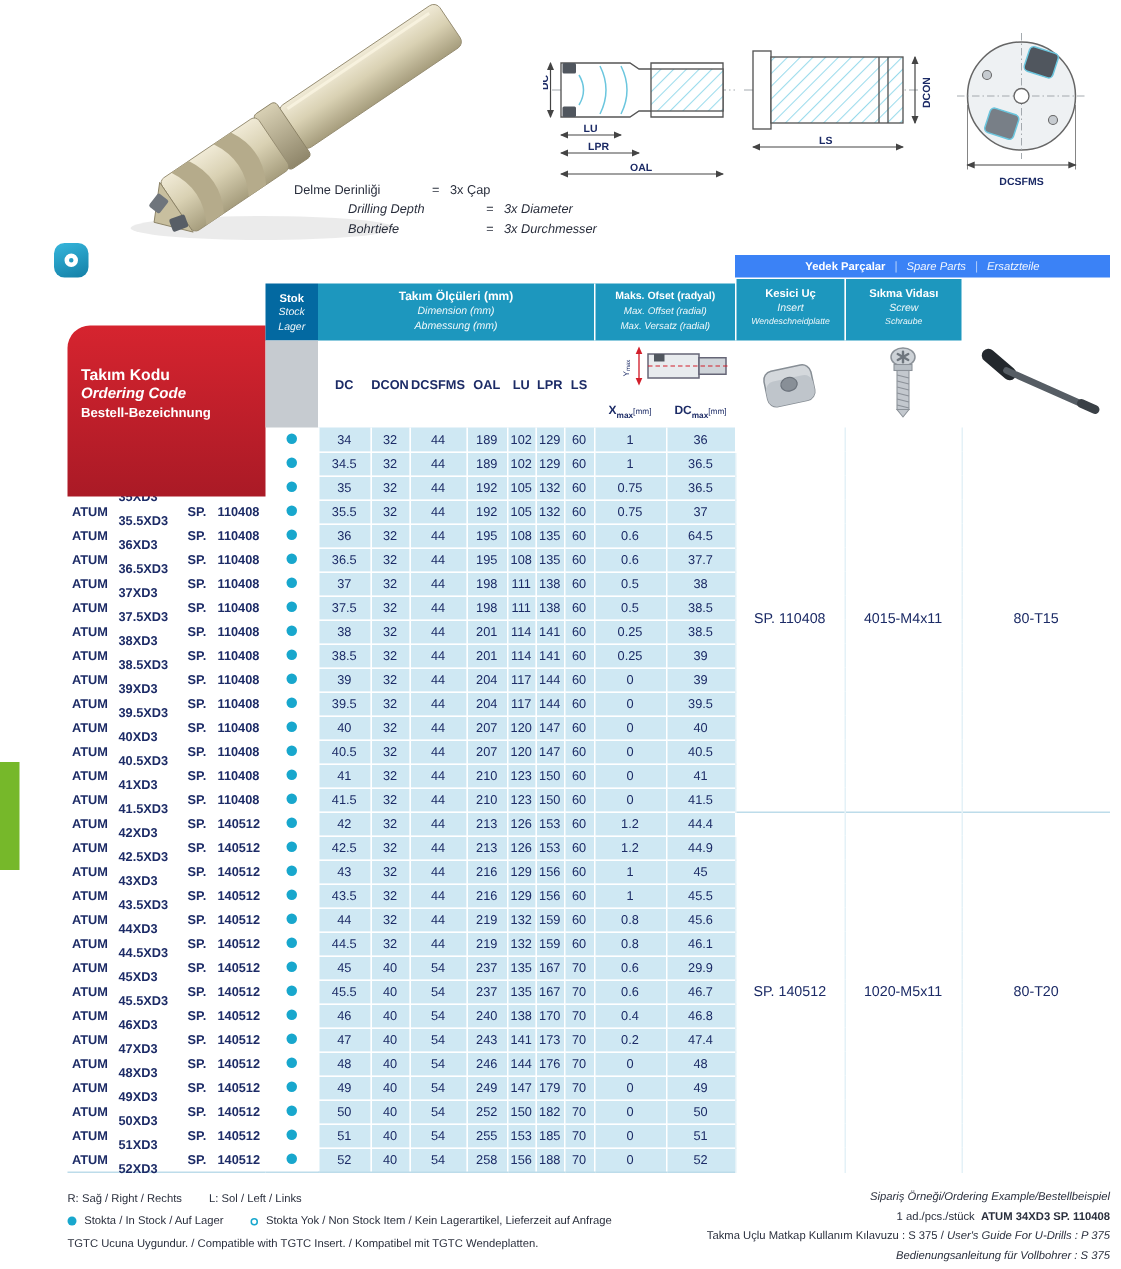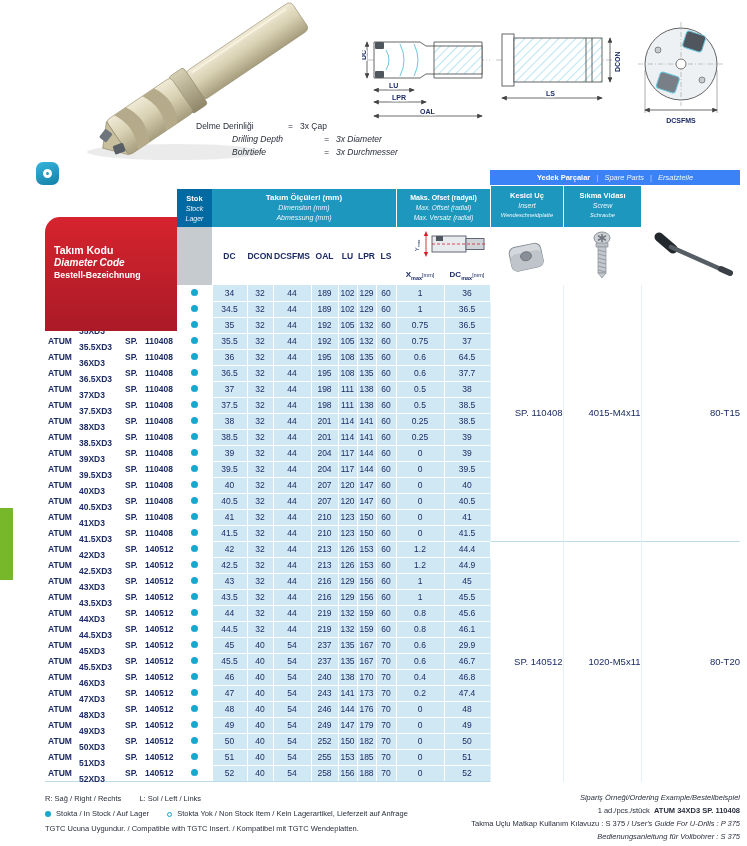--- a/index.html
+++ b/index.html
@@ -79,21 +79,21 @@
   td { font-size:8.5px; color:#1c2b66; vertical-align:middle; padding:0; }
   td.c-code { font-weight:bold; }
   td.c-code .inner { display:flex; align-items:center; height:16px; }
   td.c-code .cp { width:34px; padding-left:3px; }
   td.c-code .cs { width:46px;margin-top:12px; }
   td.c-code .cq { width:20px; }
   td.c-stock { text-align:center; }
   td.c-stock .dot { display:inline-block; width:7px; height:7px; border-radius:50%; background:#18a7cd; }
   td.c-num { background:#cfe8f3; text-align:center;
     border-right:1px solid #fff; border-bottom:1px solid #fff; border-left:1px solid #fff; }
-  td.c-spare { background:#fff; text-align:right; font-size:9.5px;
+  td.c-spare { background:#fff; text-align:center; font-size:9.5px;
     border-left:1px solid #e4f1f7; }
   td.c-spare.g2 { border-top:1px solid #bddcea; }
   table.data tr:last-child td { border-bottom:1px solid #bddcea; }
   
   .footer-left { position:absolute; left:45px; top:791px; width:380px; font-size:7.5px;
     color:#2a2f3d; line-height:15px; }
   .footer-left .seg2 { margin-left:16px; }
   .fdot { display:inline-block; width:6px; height:6px; border-radius:50%; background:#18a7cd;
     margin-right:3px; vertical-align:middle; }
   .fdot.open { background:#fff; border:1.5px solid #18a7cd; width:5px; height:5px; }
@@ -230,21 +230,21 @@
       <div class="hd-spare-title">
         <span class="b">Yedek Parçalar</span>
         <span class="sep">|</span>
         <span class="i">Spare Parts</span>
         <span class="sep">|</span>
         <span class="i">Ersatzteile</span>
       </div>
 
       <div class="hd-code">
         <div class="l1">Takım Kodu</div>
-        <div class="l2">Diameter Code</div>
+        <div class="l2">Ordering Code</div>
         <div class="l3">Bestell-Bezeichnung</div>
       </div>
 
       <div class="hd-stock">
         <div class="stock-top">
           <div class="s1">Stok</div>
           <div class="s2">Stock</div>
           <div class="s2">Lager</div>
         </div>
         <div class="stock-bottom"></div>

